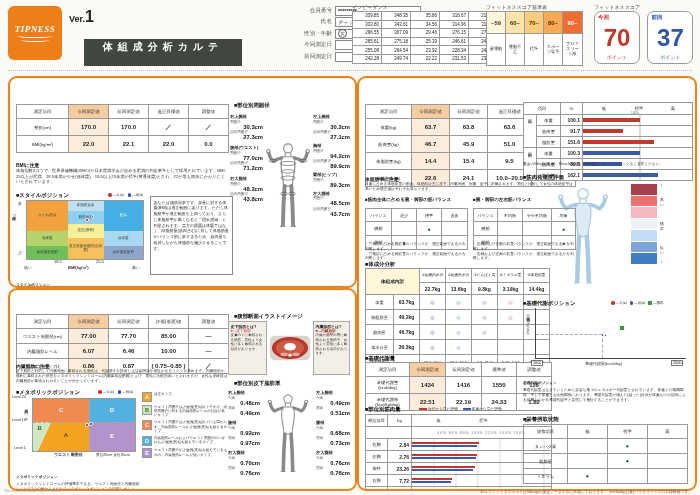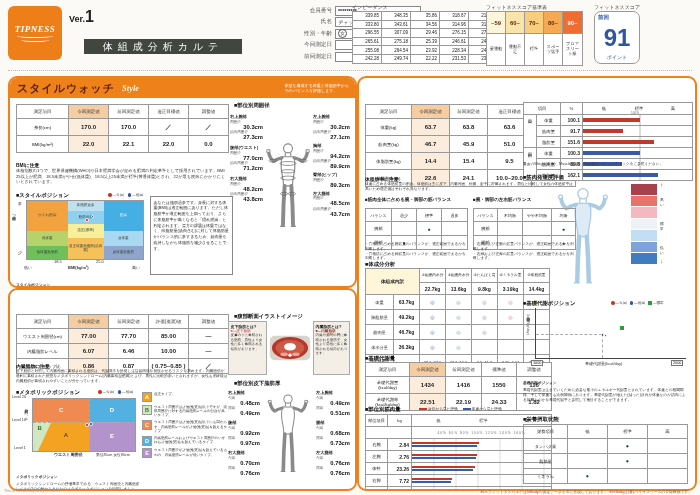--- a/index.html
+++ b/index.html
@@ -14,22 +14,22 @@
   
   #logo{left:8px;top:6px;width:54px;height:54px;background:#ee7f18;border-radius:6px;
         display:flex;align-items:center;justify-content:center;flex-direction:column}
   #logo .lt{color:#fff;font-family:"Liberation Serif",serif;font-style:italic;
         font-weight:bold;font-size:9px;letter-spacing:.5px}
   #logo .wave{width:36px;height:3px;border-bottom:1.2px solid #fff;border-radius:50%}
   #title{left:66px;top:8px;display:flex;align-items:flex-end}
   #title .t1{font-size:21px;font-weight:bold;color:#151515;letter-spacing:-.5px}
   #title .t2{font-size:9px;font-weight:bold;margin:0 0 2px 3px}
   #title .t3{font-size:16px;font-weight:bold;margin-bottom:0}
-  #subtitle{left:84px;top:39px;width:158px;height:15px;background:#41463e;color:#fff;
-        font-size:10px;font-weight:normal;letter-spacing:5px;text-align:center;line-height:15px}
+  #subtitle{left:84px;top:39px;width:158px;height:27px;background:#41463e;color:#fff;
+        font-size:10px;font-weight:bold;letter-spacing:5px;text-align:center;line-height:15px}
   .mrow{height:11.5px;display:flex;align-items:center}
   .mlabel{width:48px;text-align:right;font-size:5.6px;color:#555;padding-right:3px}
   .mval{width:86px;height:10px;border:1px solid #888;background:#fff;font-size:5.4px;
         display:flex;align-items:center;padding:0 2px;box-sizing:border-box}
   .hdr-title{font-size:5px;color:#444}
   table{border-collapse:collapse}
   .imp td{border:1px solid #999;font-size:4.5px;text-align:right;padding:0 2px 0 0;height:7.6px;background:#fff;color:#222}
   .std-tbl th,.std-tbl td{border:1px solid #999;text-align:center}
   .fs th{height:19px;font-size:5.8px;font-weight:bold;color:#5a2b00}
   .fs td{height:31px;font-size:4.2px;background:#fff;color:#333;line-height:1.15;padding:0 1px}
@@ -265,34 +265,33 @@
     <td>標準</td>
     <td>スポーツ選手</td>
     <td>プロアスリート級</td>
   </tr>
 </tbody>
   </table>
 
 <div class="a hdr-title" style="left:594px;top:4px">フィットネススコア</div>
 <div class="a" style="left:594px;top:11px">
   <div class="score-box">
+    <span class="sl red">今回</span>
+    <span class="sv red">70</span>
+    <span class="su red">ポイント</span>
+  </div>
+  <div class="score-box">
     <span class="sl blue">前回</span>
-    <span class="sv blue">91</span>
+    <span class="sv blue">37</span>
     <span class="su blue">ポイント</span>
   </div>
 </div>
 <div class="a" style="left:8px;top:70px;width:684px;border-top:1px dotted #bbb"></div>
 
 <div class="box" style="left:8px;top:76px;width:345px;height:208px">
-  <div class="bhdr">
-    <span class="jt">スタイルウォッチ</span>
-    <span class="et">Style</span>
-    <span class="hnote">
-      <span>体型を構成する体重と体脂肪率から</span><br><span>そのバランスを評価します。</span></span>
-  </div>
 
   <table class="a std-tbl mt rh15" style="left:6px;top:26px">
     <colgroup>
         <col width="52">
         <col width="40">
         <col width="40">
         <col width="40">
         <col width="40">
       </colgroup>
     <thead>

